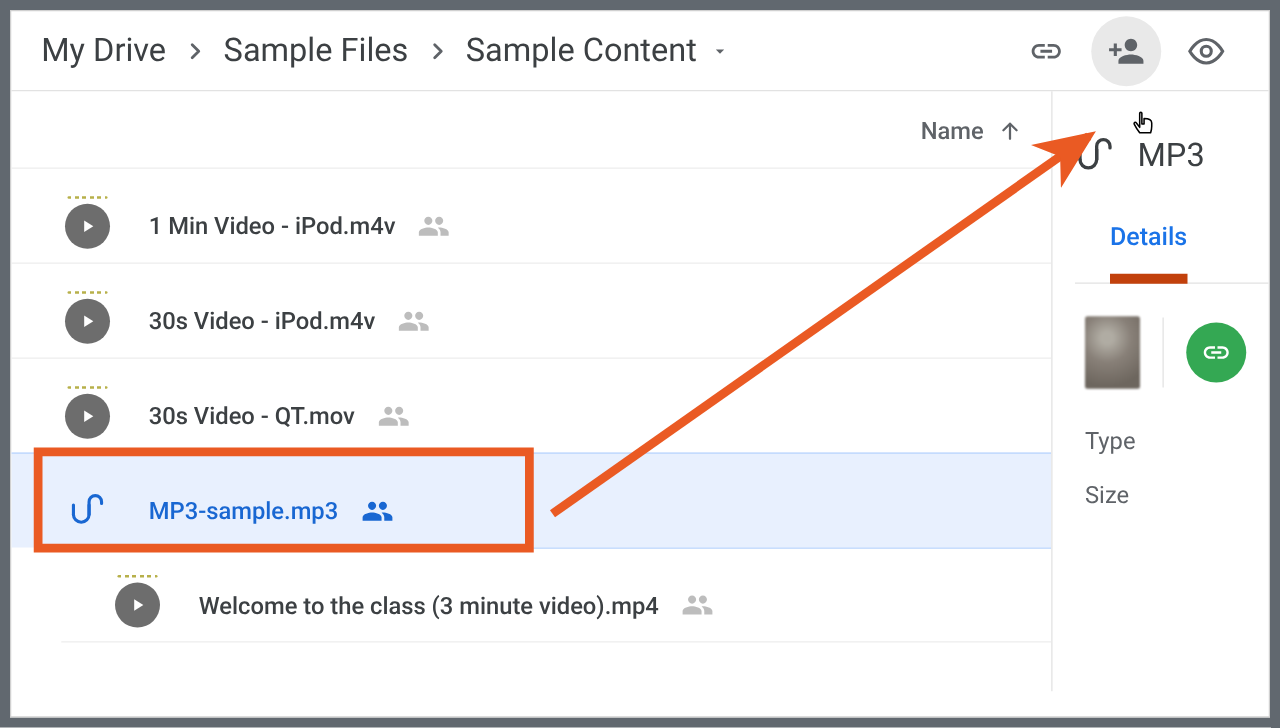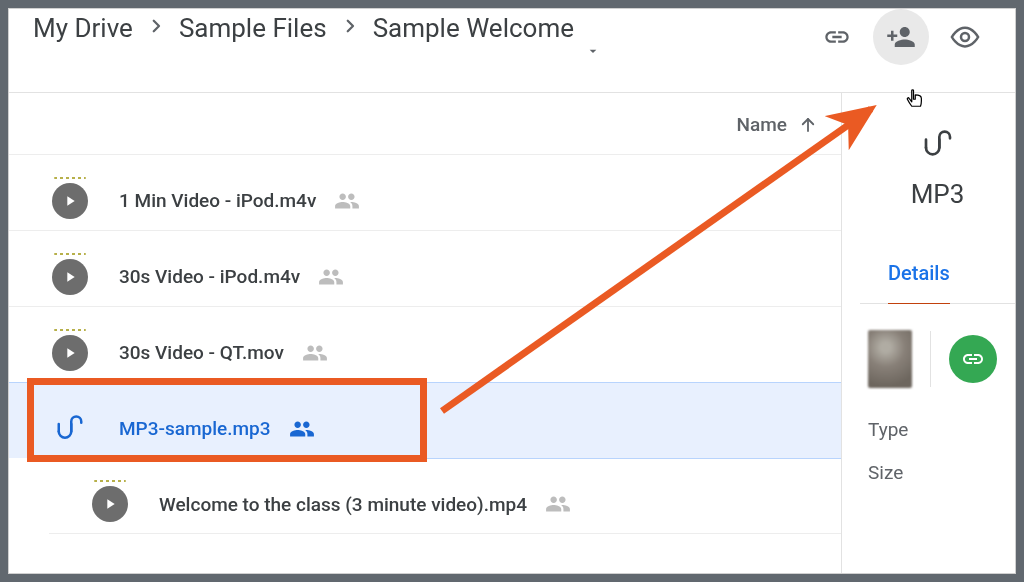--- a/index.html
+++ b/index.html
@@ -10,23 +10,24 @@
     background: #fff;
     width: 100%;
     height: 100%;
     border: 1px solid #d0d0d0;
     position: relative;
     overflow: hidden;
   }
 
   
   .header {
-    height: 84px;
+    height: 64px;
     padding: 0 18px;
     display: flex;
+    align-items: center;
     border-bottom: 1px solid #e2e2e2;
   }
   .crumb {
     font-size: 26px;
     color: #3c4043;
     padding: 4px 6px;
     border-radius: 4px;
     cursor: pointer;
     white-space: nowrap;
   }
@@ -124,30 +125,29 @@
     position: absolute;
     top: -6px; left: 2px; right: 2px; height: 2px;
     background: repeating-linear-gradient(90deg,#b7b04a 0 3px,#fff 3px 6px);
     border-radius: 1px;
   }
 
   
   .side-title {
     display: flex; align-items: center; gap: 18px;
     font-size: 26px; color: #3c4043; font-weight: 400;
-    margin: 22px 0 44px 0;
-    flex-direction: column;
+    margin: 22px 0 28px 0;
   }
   .tab {
     color: #1a73e8;
     font-size: 20px;
     font-weight: 500;
     padding: 8px 0 18px;
     display: inline-block;
-    border-bottom: 1px solid #c2410c;
+    border-bottom: 8px solid #c2410c;
     margin-left: 28px;
   }
   .tabline {
     height: 1px; background: #e2e2e2; margin-top: -1px;
   }
   .thumb-row {
     display: flex; align-items: center;
     margin: 26px 0 30px 8px; gap: 18px;
   }
   .thumb {
@@ -194,21 +194,21 @@
       <svg width="18" height="18" viewBox="0 0 24 24" fill="none" stroke="#5f6368" stroke-width="3" stroke-linecap="round" stroke-linejoin="round">
           <polyline points="9 5 16 12 9 19"></polyline>
         </svg>
     </span>
     <span class="crumb">Sample Files</span>
     <span class="chev">
       <svg width="18" height="18" viewBox="0 0 24 24" fill="none" stroke="#5f6368" stroke-width="3" stroke-linecap="round" stroke-linejoin="round">
           <polyline points="9 5 16 12 9 19"></polyline>
         </svg>
     </span>
-    <span class="crumb">Sample Welcome</span>
+    <span class="crumb">Sample Content</span>
     <span class="crumb-drop">
       <svg width="16" height="16" viewBox="0 0 24 24" fill="#5f6368">
           <path d="M7 10l5 5 5-5z"></path>
         </svg>
     </span>
 
     <span class="hdr-spacer"></span>
 
     <span class="hdr-icon-btn">
       <svg width="28" height="28" viewBox="0 0 24 24" fill="#5f6368">

